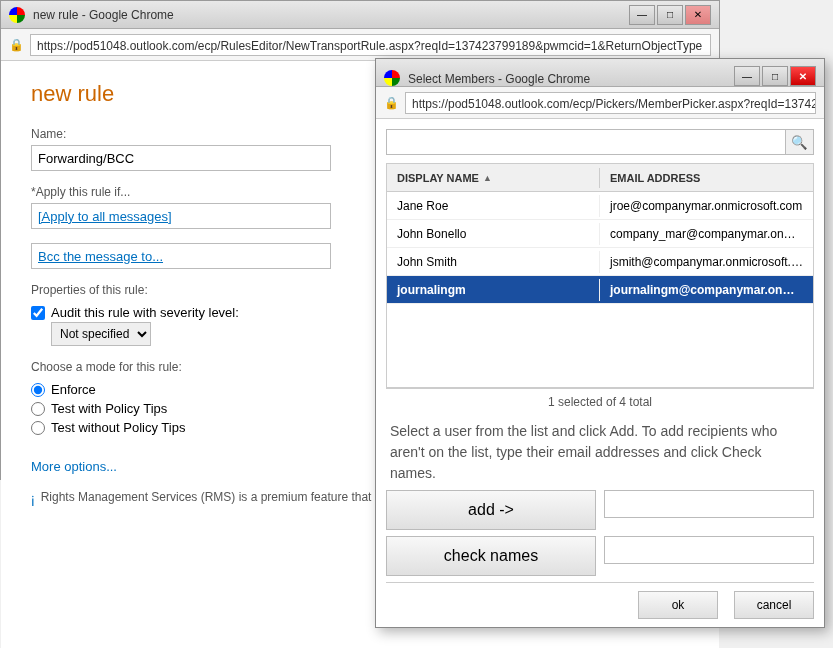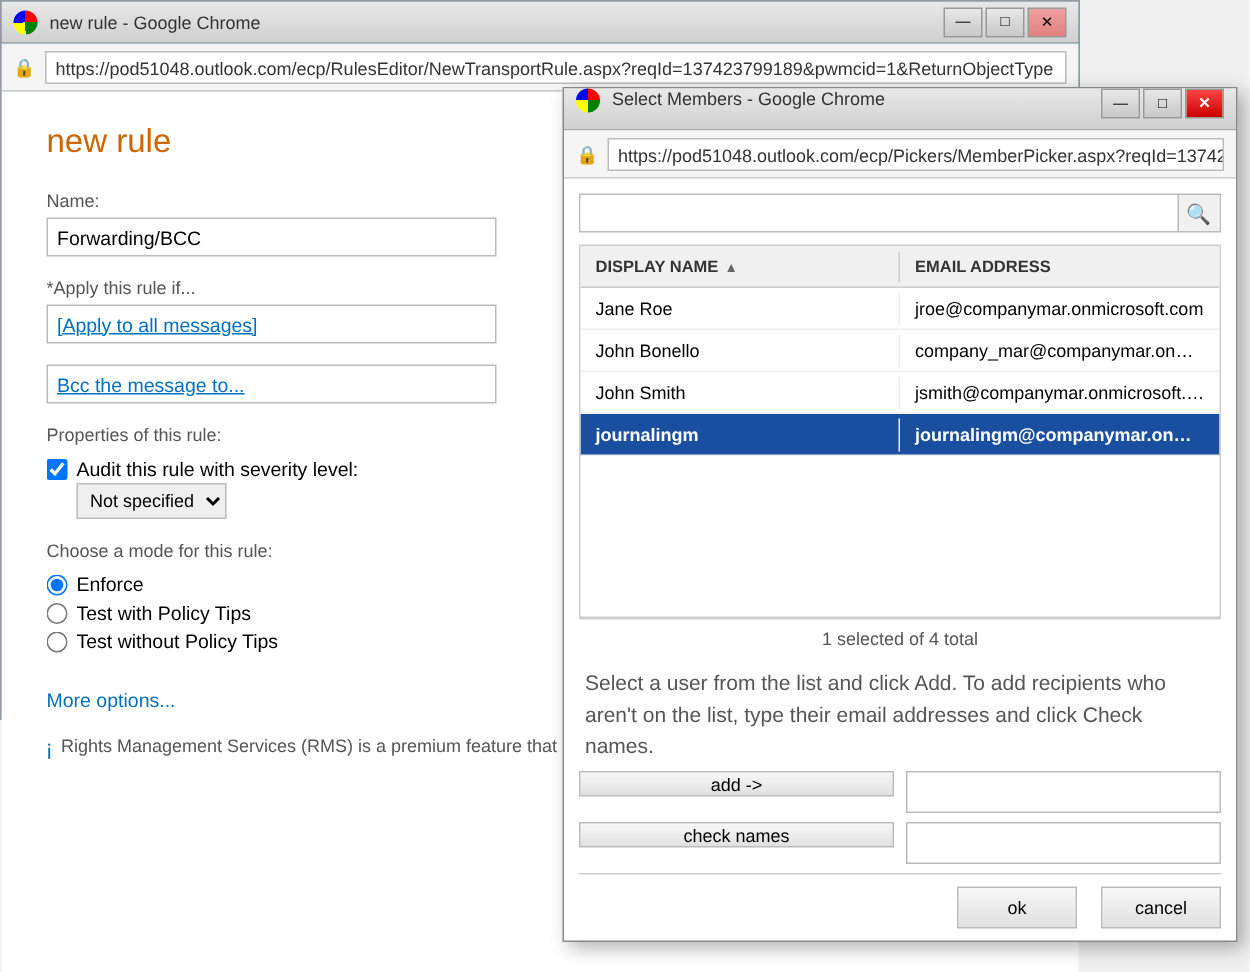--- a/index.html
+++ b/index.html
@@ -4,21 +4,21 @@
   <style>
     * { box-sizing: border-box; margin: 0; padding: 0; }
     body { font-family: 'Segoe UI', Tahoma, Arial, sans-serif; font-size: 13px; background: #f0f0f0; overflow: hidden; }
 
     
     .main-window {
       position: absolute;
       top: 0; left: 0;
       width: 720px;
       height: 480px;
-      background: #0369a1;
+      background: #3b82f6;
       border: 1px solid #999;
     }
 
     .chrome-titlebar {
       height: 28px;
       background: linear-gradient(to bottom, #e8e8e8, #d0d0d0);
       border-bottom: 1px solid #aaa;
       display: flex;
       align-items: center;
       padding: 0 8px;
@@ -223,21 +223,21 @@
       border: 1px solid #888;
       box-shadow: 4px 4px 12px rgba(0,0,0,0.3);
       z-index: 10;
     }
 
     .dialog-titlebar {
       height: 28px;
       background: linear-gradient(to bottom, #e8e8e8, #d0d0d0);
       border-bottom: 1px solid #aaa;
       display: flex;
-      align-items: flex-start;
+      align-items: flex-end;
       padding: 0 8px;
       gap: 8px;
     }
 
     .dialog-title {
       font-size: 12px;
       color: #333;
       flex: 1;
     }
 
@@ -390,24 +390,24 @@
     }
 
     .dialog-buttons-row {
       display: grid;
       grid-template-columns: 1fr 1fr;
       gap: 8px;
       margin-bottom: 6px;
     }
 
     .dialog-action-btn {
-      height: 17px;
+      height: 40px;
       background: linear-gradient(to bottom, #f8f8f8, #e0e0e0);
       border: 1px solid #bbb;
-      font-size: 12px;
+      font-size: 16px;
       cursor: pointer;
       display: flex;
       align-items: center;
       justify-content: center;
     }
 
     .dialog-input {
       height: 28px;
       border: 1px solid #bbb;
       padding: 2px 6px;

